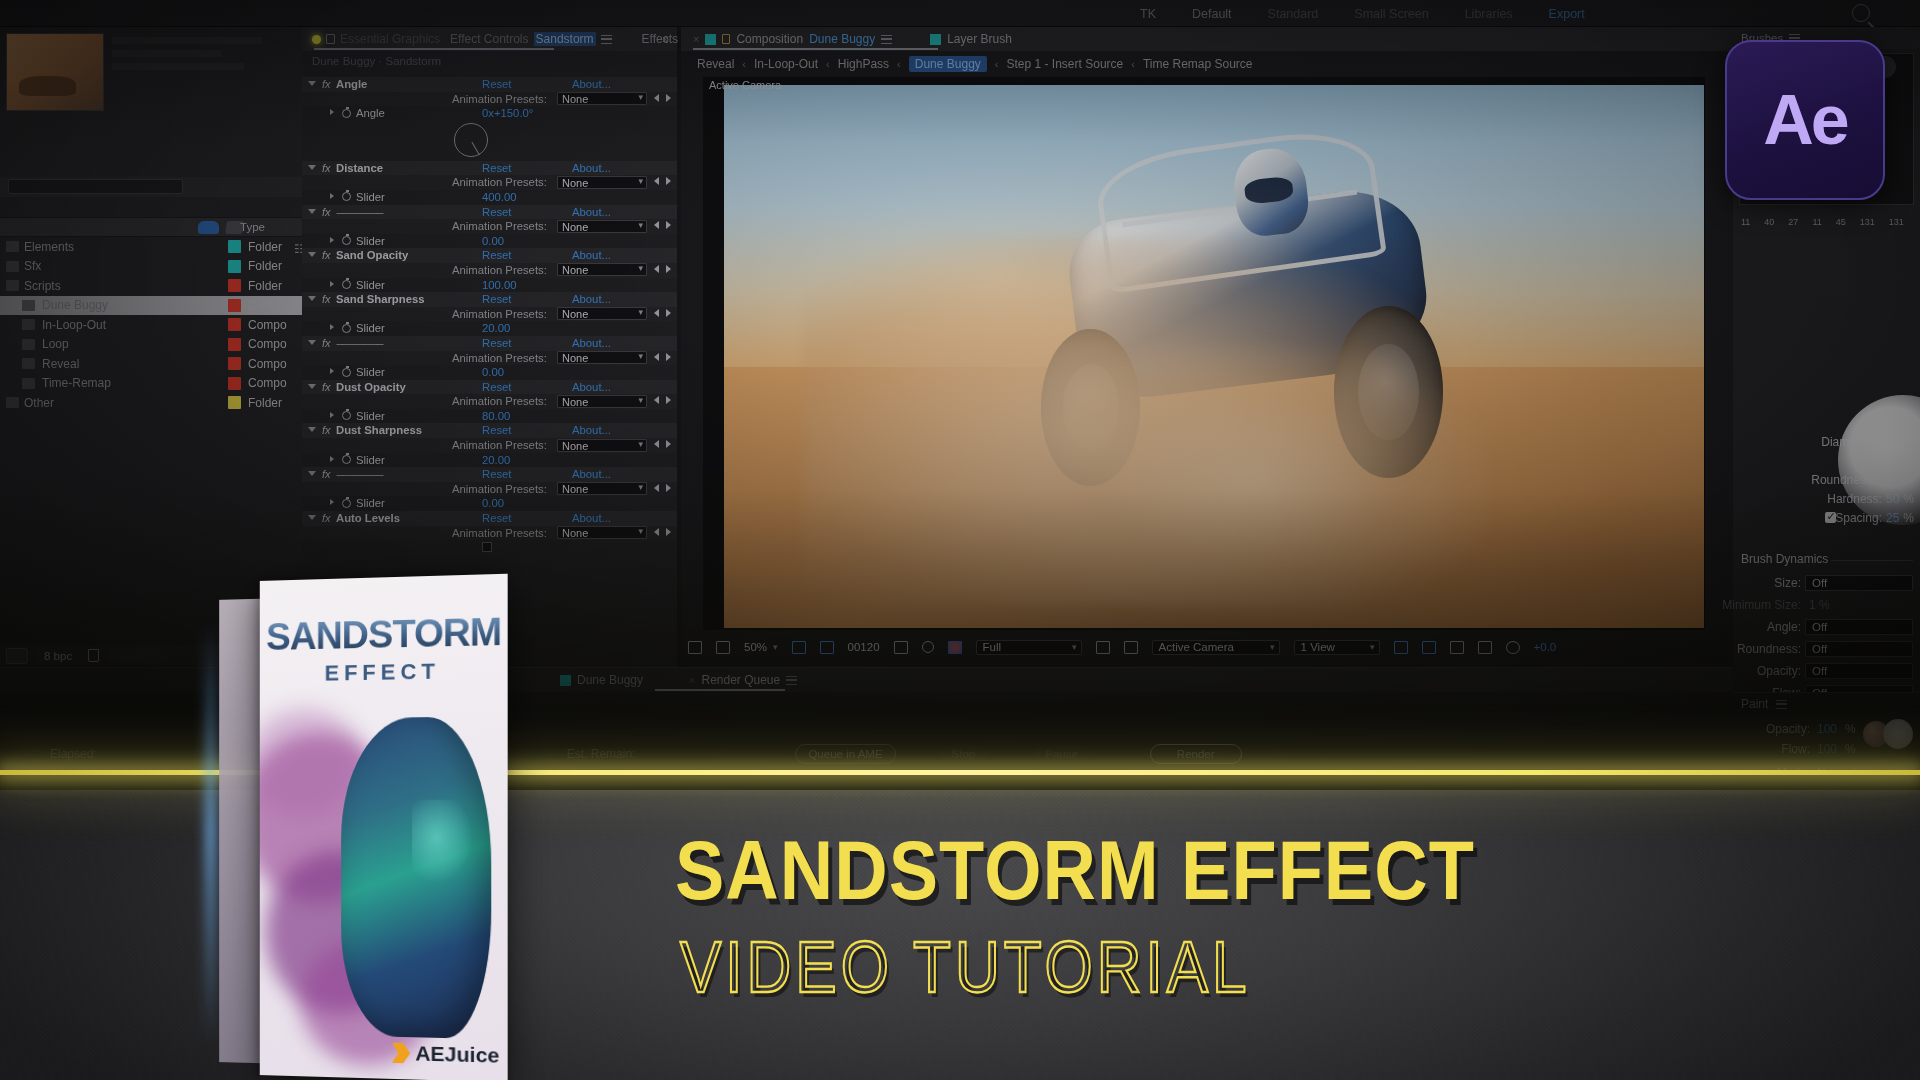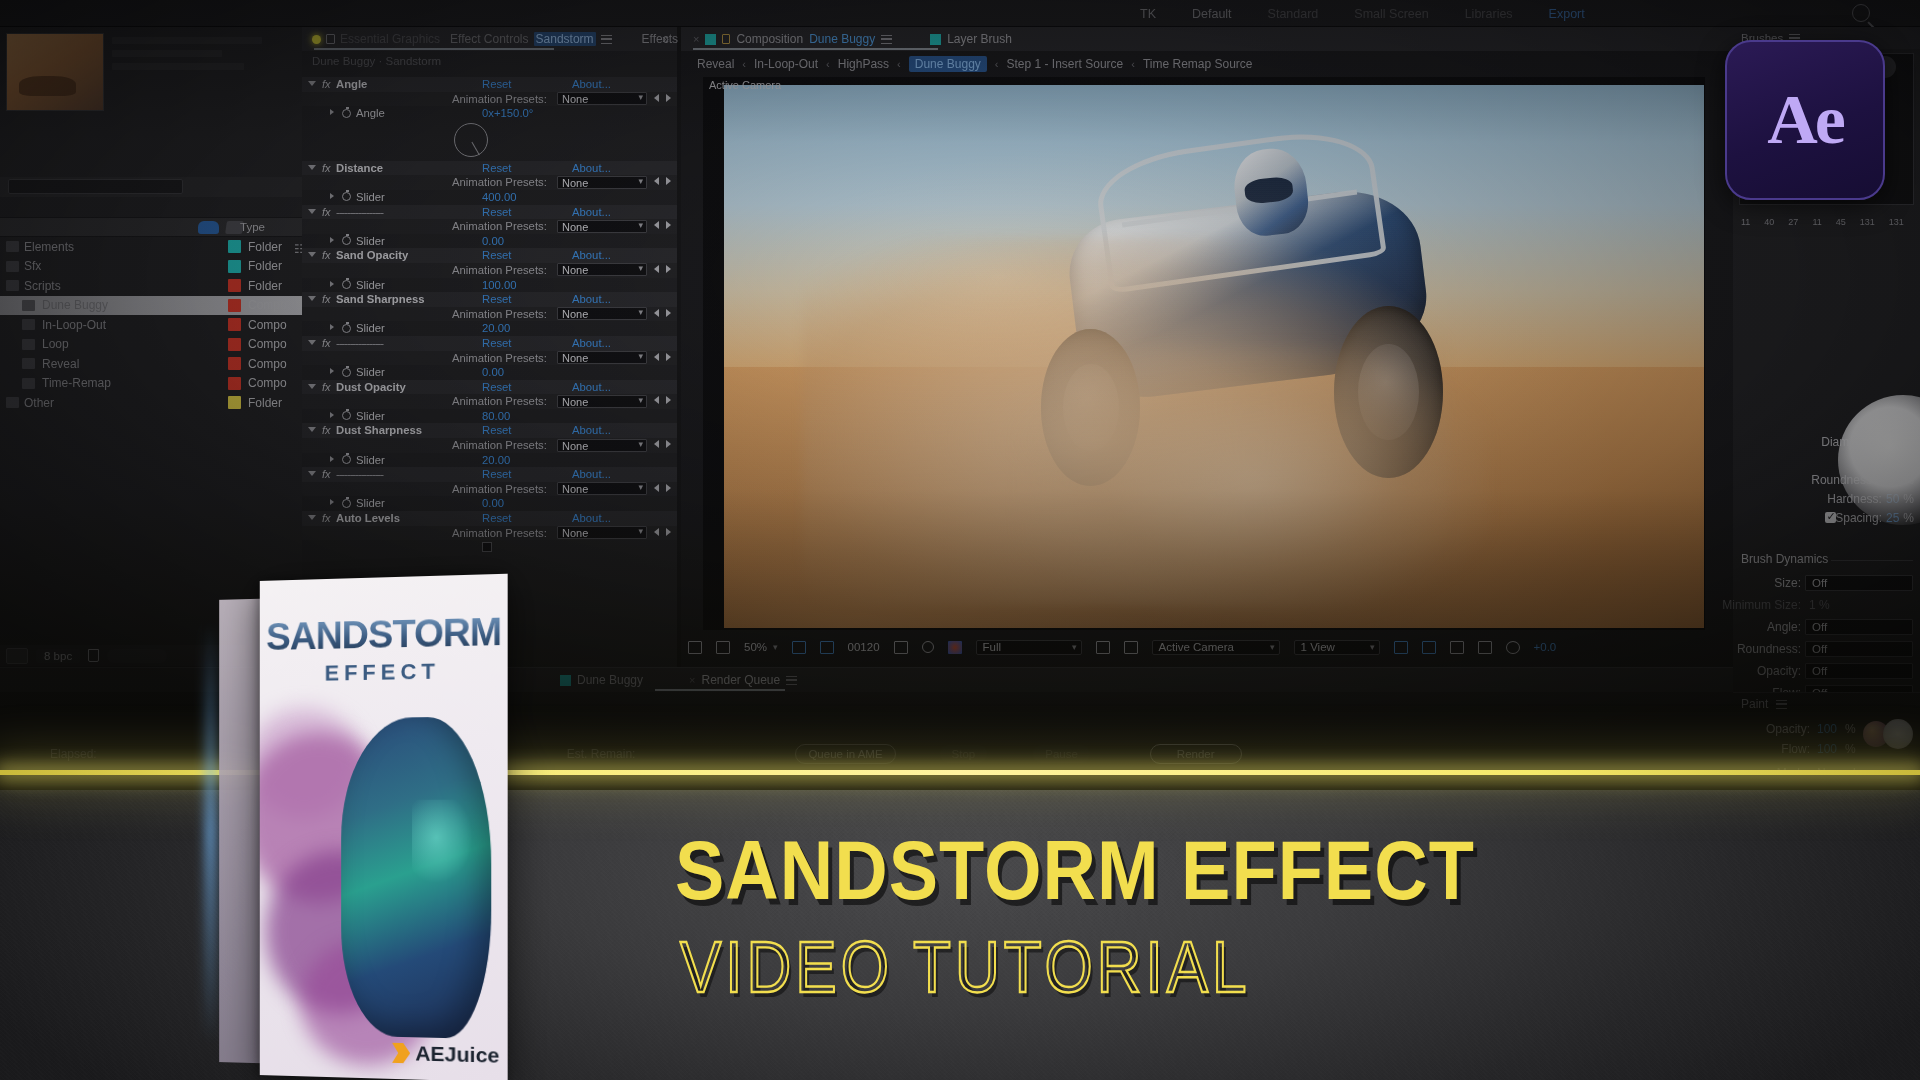--- a/index.html
+++ b/index.html
@@ -243,21 +243,21 @@
      background:radial-gradient(circle at 35% 35%,#f2c89a,#9c6a8a 60%,#4a4a66 100%);}
   .paint-swatch2{ position:absolute; left:150px; top:26px; width:30px; height:30px; border-radius:50%; background:radial-gradient(circle,#fff,#d8d8dd 60%,#8a8a90);}
 
   
   .ae-badge{
     position:absolute; left:1725px; top:40px; width:160px; height:160px; border-radius:26px;
     background:linear-gradient(160deg,#2b1a55 0%, #1d1140 55%, #160d33 100%);
     border:2px solid #4a3a8c; display:flex; align-items:center; justify-content:center;
     box-shadow:0 6px 26px rgba(0,0,0,.6); z-index:40;
   }
-  .ae-badge span{ font-size:70px; font-weight:bold; color:#bfa9f5; letter-spacing:-3px; font-family:Liberation Serif, serif;}
+  .ae-badge span{ font-size:70px; font-weight:bold; color:#bfa9f5; letter-spacing:-3px; font-family:Liberation Sans, sans-serif;}
 
   
   .dim-overlay{ position:absolute; left:0; top:0; width:1920px; height:790px;
     background:
       radial-gradient(ellipse 70% 65% at 52% 35%, rgba(0,0,0,0) 0%, rgba(0,0,0,.30) 60%, rgba(0,0,0,.62) 100%),
       linear-gradient(180deg, rgba(8,8,10,.30) 0%, rgba(8,8,10,.05) 18%, rgba(8,8,10,.08) 62%, rgba(20,18,6,.55) 92%, rgba(24,22,8,.8) 100%);
     pointer-events:none; z-index:30;}
 
   
   .glowline{ position:absolute; left:0; top:770px; width:1920px; height:5px;

